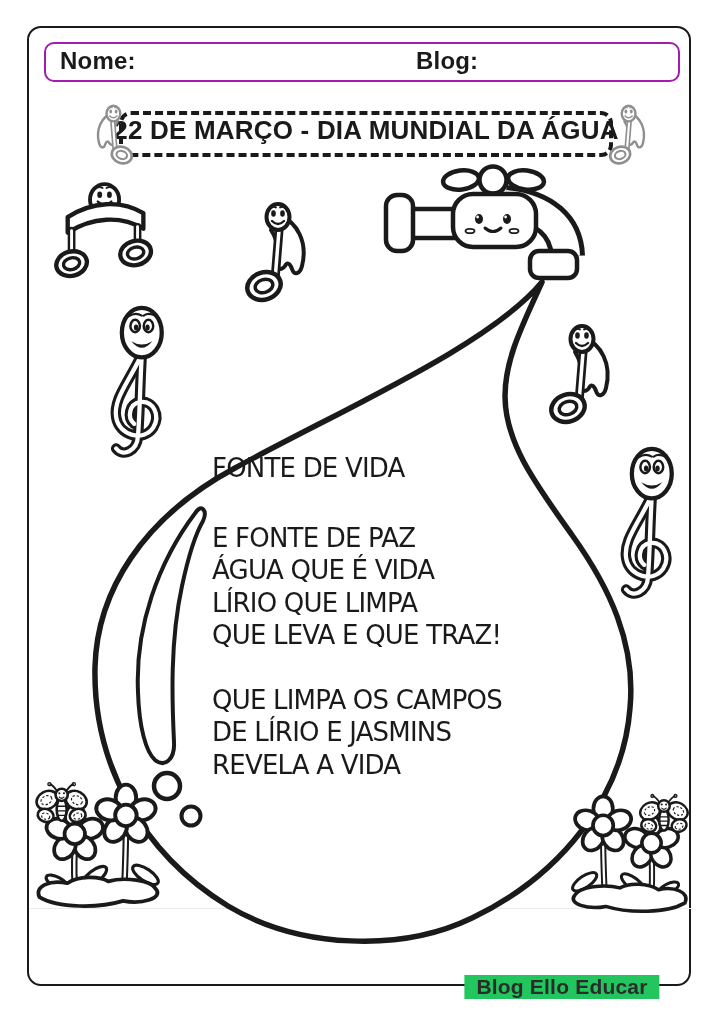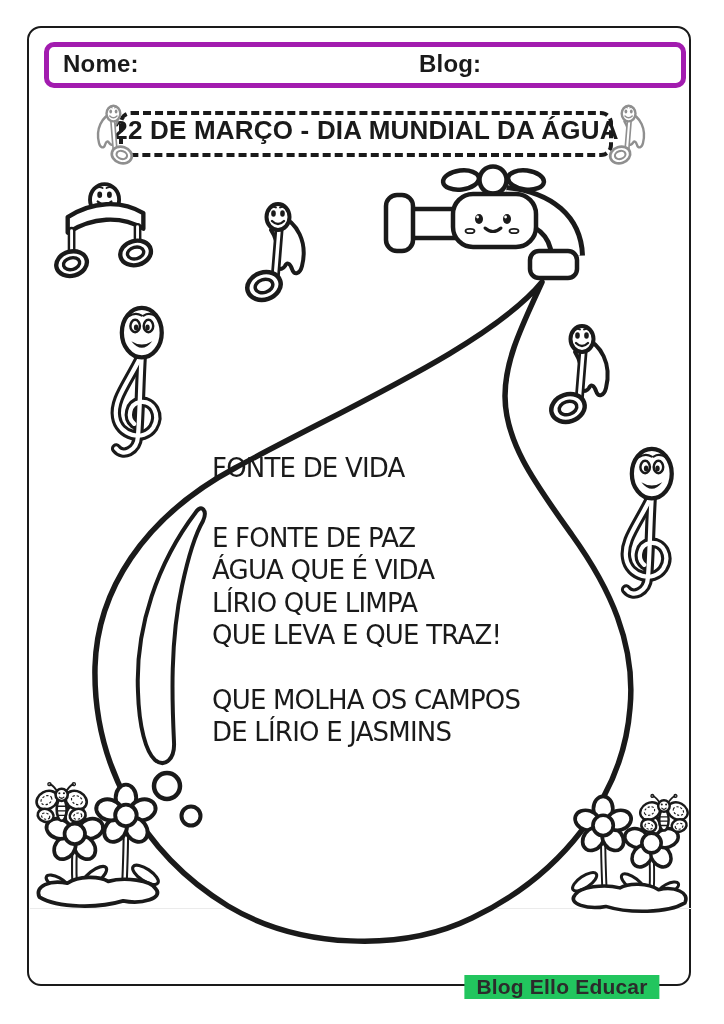--- a/index.html
+++ b/index.html
@@ -9,21 +9,21 @@
   }
   .page-border {
     position:absolute; left:27px; top:26px; width:660px; height:956px;
     border:2.5px solid #1a1a1a; border-radius:14px; background:transparent;
   }
   .clip-edge {
     position:absolute; left:30px; top:908px; width:662px; height:1px; background:#ebebeb;
   }
   .name-box {
     position:absolute; left:44px; top:42px; width:632px; height:36px;
-    border:5px solid #a21caf; border-radius:10px; background:#fff;
+    border:2px solid #a21caf; border-radius:10px; background:#fff;
   }
   .name-box .lbl {
     position:absolute; top:3px; font-family:"Liberation Sans", sans-serif;
     font-weight:bold; font-size:24px; letter-spacing:0.2px; color:#1a1a1a;
   }
   .lbl-nome { left:14px; }
   .lbl-data { left:370px; }
   .fill-area { position:absolute; top:6px; height:24px; }
   .fill-nome { left:100px; width:250px; }
   .fill-data { left:435px; width:230px; }
@@ -204,20 +204,21 @@
 
   <div class="poem">
     <div class="poem-title">FONTE DE VIDA</div>
     <div class="stanza1">
       <div>E FONTE DE PAZ</div>
       <div>ÁGUA QUE É VIDA</div>
       <div>LÍRIO QUE LIMPA</div>
       <div>QUE LEVA E QUE TRAZ!</div>
     </div>
     <div class="stanza2">
-      <div>QUE MOLHA OS CAMPOS</div>
+      <div>QUE LIMPA OS CAMPOS</div>
       <div>DE LÍRIO E JASMINS</div>
+      <div>REVELA A VIDA</div>
     </div>
   </div>
 
   <div class="footer">Blog Ello Educar</div>
 
 </div>
 
 </body></html>

